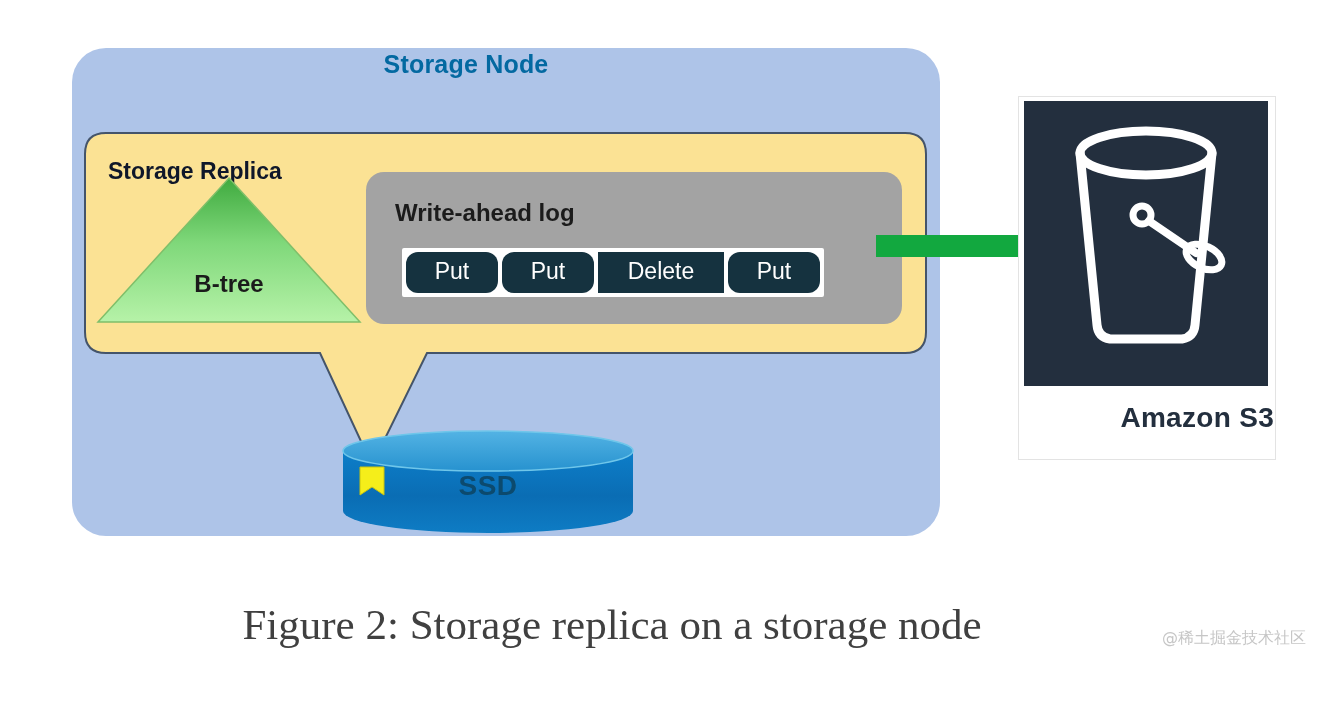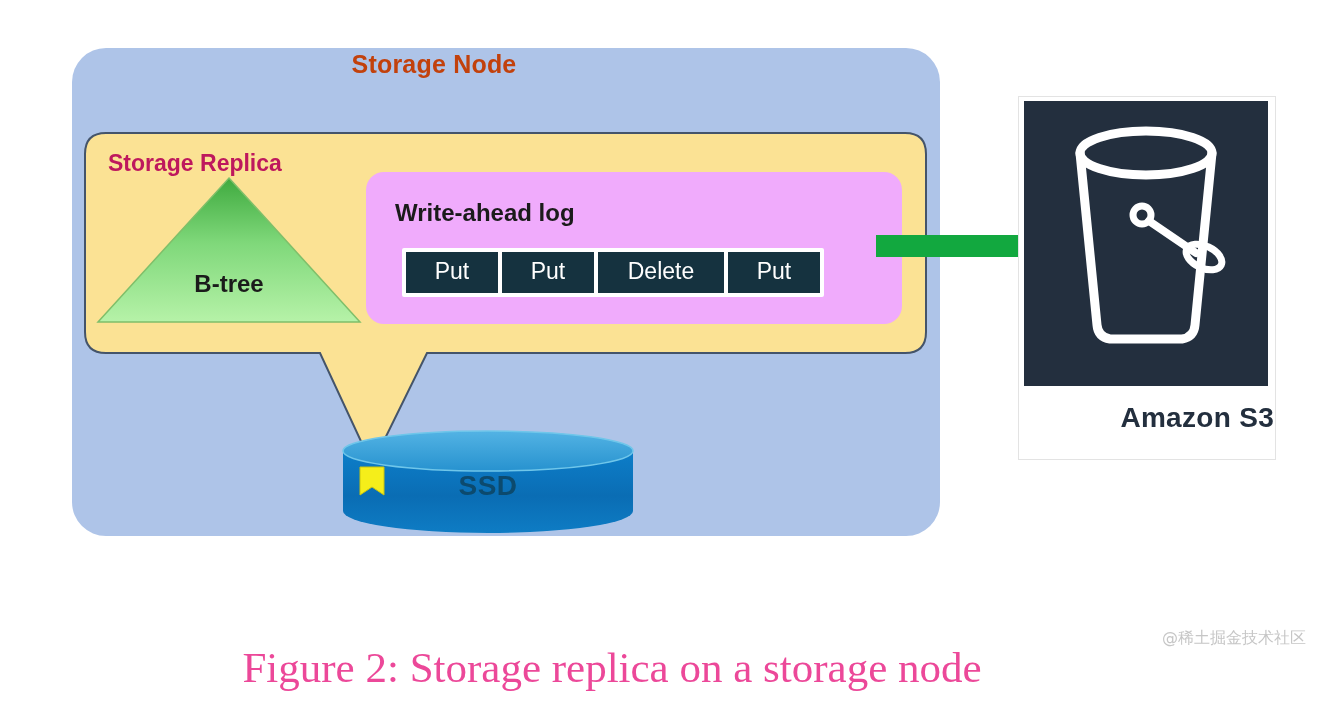--- a/index.html
+++ b/index.html
@@ -26,41 +26,42 @@
     border-radius: 34px;
   }
   #storage-node-title {
     position: absolute;
     left: 0;
     top: 50px;
     width: 868px;
     text-align: center;
     font-size: 25px;
     font-weight: bold;
-    color: #c2410c;
+    color: #0369a1;
     letter-spacing: .2px;
+    padding-left: 32px;
   }
 
   
   #storage-replica-callout {
     position: absolute;
     left: 84px;
     top: 132px;
     width: 843px;
     height: 352px;
   }
   #storage-replica-callout svg { display: block; }
 
   #storage-replica-title {
     position: absolute;
     left: 108px;
-    top: 150px;
+    top: 158px;
     font-size: 23px;
     font-weight: bold;
-    color: #be185d;
+    color: #0f172a;
     text-align: center;
   }
 
   
   #btree-shape {
     position: absolute;
     left: 96px;
     top: 176px;
     width: 266px;
     height: 148px;
@@ -76,21 +77,21 @@
     color: #1b1b1b;
   }
 
   
   #wal-panel {
     position: absolute;
     left: 366px;
     top: 172px;
     width: 536px;
     height: 152px;
-    background: #f0abfc;
+    background: #a3a3a3;
     border-radius: 18px;
   }
   #wal-title {
     position: absolute;
     left: 29px;
     top: 27px;
     font-size: 24px;
     font-weight: bold;
     color: #1b1b1b;
   }
@@ -105,21 +106,21 @@
     border-radius: 2px;
   }
   .wal-entry {
     background: #15323f;
     color: #ffffff;
     font-size: 23px;
     padding: 6px 0 8px 0;
     text-align: center;
     font-family: "Liberation Sans", sans-serif;
   }
-  .wal-entry.w-put { width: 92px; }
+  .wal-entry.w-put { width: 92px; border-radius: 12px; }
   .wal-entry.w-delete { width: 126px; text-align: center; }
 
   
   #ssd-cylinder {
     position: absolute;
     left: 341px;
     top: 429px;
     width: 294px;
     height: 104px;
   }
@@ -192,22 +193,21 @@
 
   
   #figure-caption {
     position: absolute;
     left: 0;
     top: 600px;
     width: 1224px;
     text-align: center;
     font-family: "Liberation Serif", serif;
     font-size: 43px;
-    color: #ec4899;
-    margin-top: 43px;
+    color: #404040;
   }
 
   
   #watermark {
     position: absolute;
     right: 14px;
     top: 628px;
     font-size: 16px;
     color: #c6c6c6;
     font-family: "DejaVu Sans", sans-serif;

